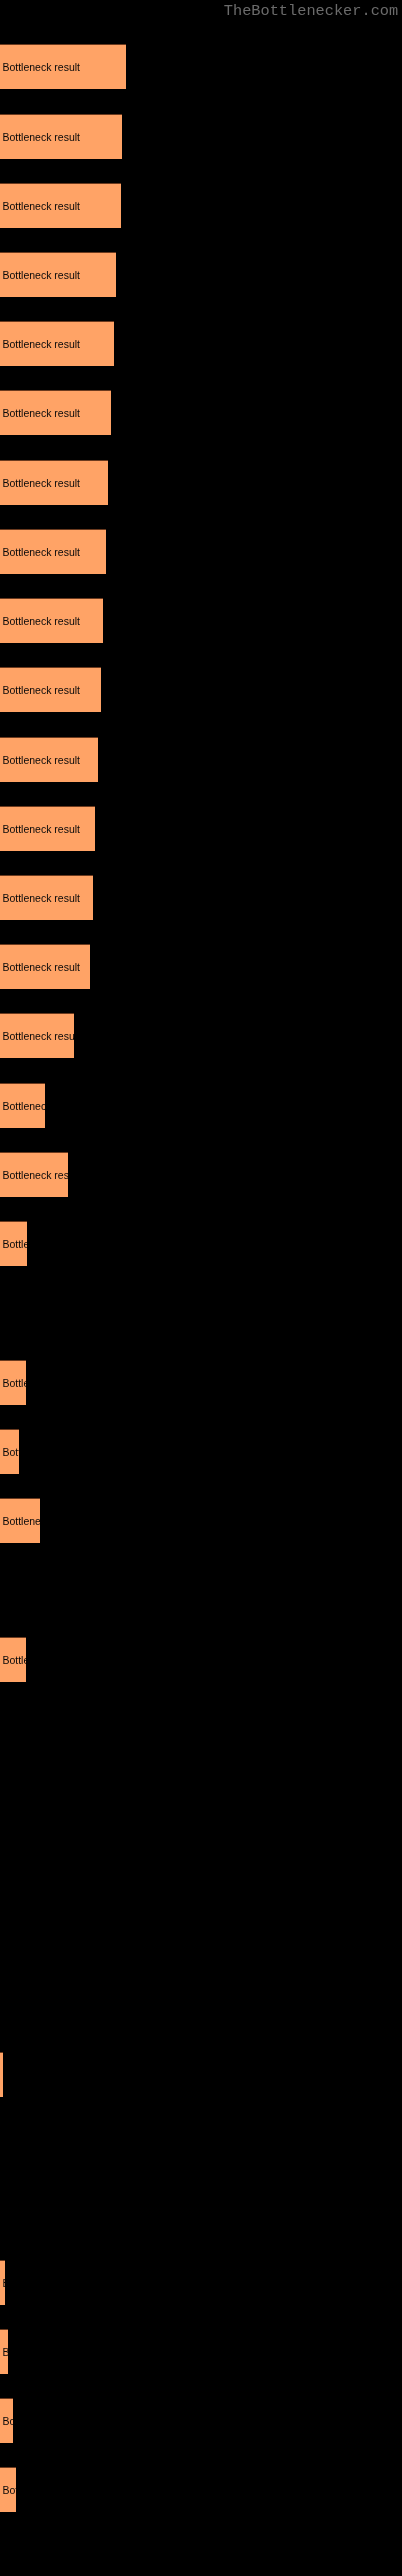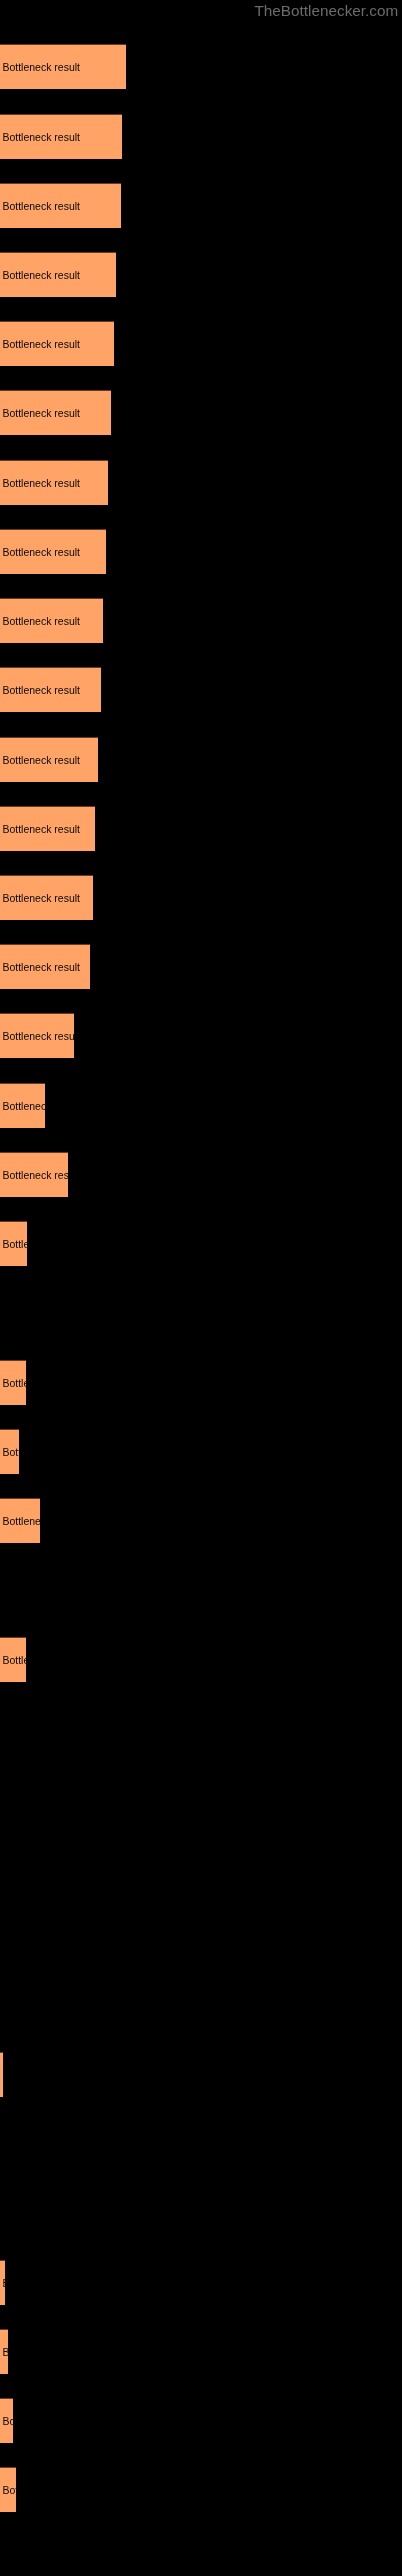--- a/index.html
+++ b/index.html
@@ -12,21 +12,21 @@
     height: 2576px;
     position: relative;
     overflow: hidden;
     font-family: "Liberation Sans", sans-serif;
   }
 
   .watermark {
     position: absolute;
     top: 1.6px;
     right: 4.8px;
-    font-family: Liberation Sans, sans-serif;
+    font-family: Liberation Mono, monospace;
     font-size: 15.3px;
     color: #6b6b6b;
     letter-spacing: 0px;
     white-space: nowrap;
     user-select: none;
   }
 
   .chart {
     position: absolute;
     left: 0;

